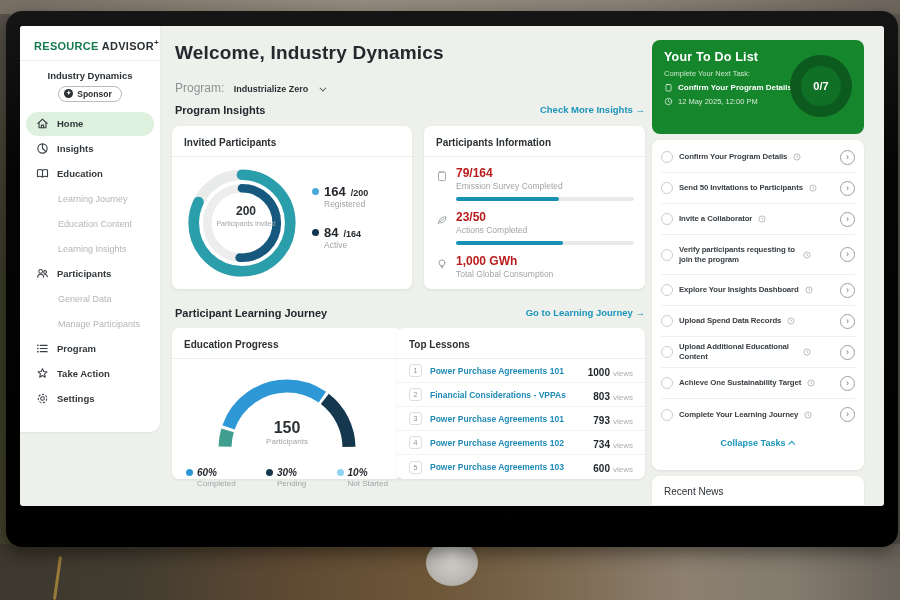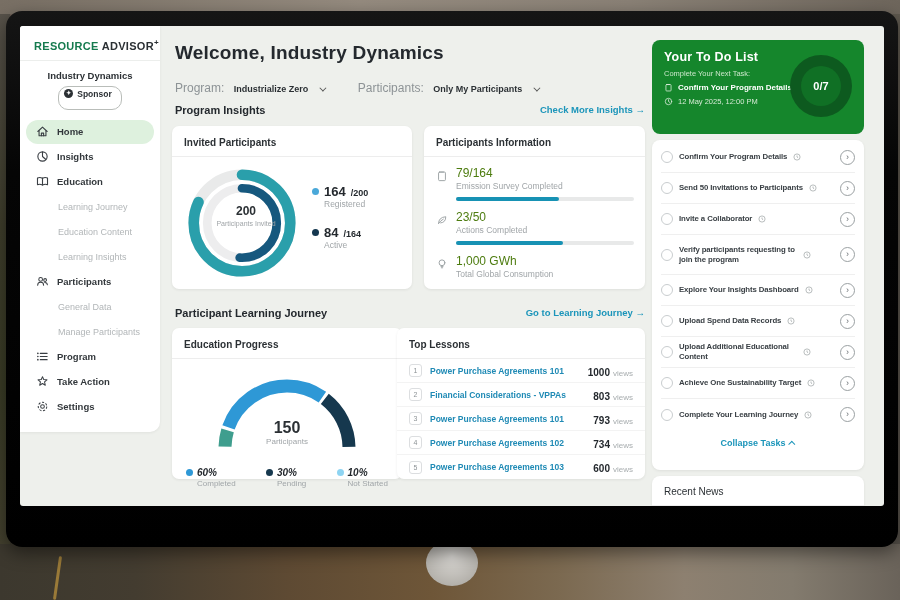--- a/index.html
+++ b/index.html
@@ -30,21 +30,21 @@
   
   .sidebar { position:absolute; left:0; top:0; width:140px; height:406px; background:#fff;
              border-radius:0 0 10px 0; box-shadow:0 1px 3px rgba(0,0,0,.06); }
   .logo    { padding:12px 0 8px 14px; font-size:11px; font-weight:bold; letter-spacing:.3px;
              border-bottom:1px solid #eceeec; }
   .logo .g { color:#157a4e; }
   .logo .d { color:#2b3034; }
   .logo sup{ font-size:8px; color:#2b3034; }
   .org     { text-align:center; font-size:9.5px; font-weight:bold; color:#2b3034; margin-top:9px; }
   .sponsor { display:flex; align-items:center; gap:4px; margin:5px auto 0; width:max-content;
-             border:1px solid #b9bdb9; border-radius:10px; padding:2px 9px 10px 5px;
+             border:1px solid #b9bdb9; border-radius:10px; padding:2px 9px 2px 5px;
              font-size:8.5px; color:#2b3034; font-weight:bold; }
   .sponsor .dot { width:9px; height:9px; border-radius:50%; background:#2b3034; color:#fff;
              font-size:6px; line-height:9px; text-align:center; }
   .menu    { margin-top:10px; }
   .mi      { display:flex; align-items:center; gap:8px; height:24px; margin:1px 6px;
              padding-left:10px; font-size:9.5px; font-weight:bold; color:#33383c; border-radius:13px; cursor:pointer; }
   .mi.active { background:#def1de; }
   .mi.sub  { padding-left:32px; font-weight:normal; color:#b2b6b8; font-size:9px; }
   .mi svg  { width:13px; height:13px; color:#3a3f44; flex:0 0 13px; }
 
@@ -72,21 +72,21 @@
   .lg-item { margin-bottom:16px; }
   .lg-line { display:flex; align-items:baseline; gap:5px; }
   .lg-dot  { width:7px; height:7px; border-radius:50%; align-self:center; }
   .lg-num  { font-size:13px; font-weight:bold; color:#24292e; }
   .lg-den  { font-size:9px; font-weight:bold; color:#24292e; }
   .lg-cap  { font-size:8.5px; color:#a0a5a8; margin-left:12px; }
 
   
   .stat    { display:flex; gap:8px; padding:9px 14px 0 12px; }
   .stat svg{ width:12px; height:12px; color:#9aa0a3; margin-top:4px; flex:0 0 12px; }
-  .stat-v  { font-size:12px; font-weight:normal; color:#4d7c0f; }
+  .stat-v  { font-size:12px; font-weight:bold; color:#b91c1c; }
   .stat-l  { font-size:8.5px; color:#a0a5a8; margin-top:1px; }
   .track   { width:178px; height:4px; border-radius:2px; background:#e8e9e9; margin-top:6px; }
   .fill    { height:4px; border-radius:2px; background:#1792b4; }
 
   
   .gauge-wrap { position:relative; width:150px; margin:14px auto 0; }
   .gauge-center { position:absolute; left:0; top:46px; width:150px; text-align:center; }
   .gc-v    { font-size:16px; font-weight:bold; color:#2b3034; }
   .gc-l    { font-size:8px; color:#a0a5a8; }
   .glegend { display:flex; justify-content:space-between; padding:8px 14px 0; }
@@ -227,25 +227,20 @@
           <span>Settings</span>
         </div>
       </nav>
     </aside>
 
     <h1 class="main-title">Welcome, Industry Dynamics</h1>
     <div class="filters">
       <div>
         <span class="fl">Program:</span>
         <span class="fv">Industrialize Zero</span>
-        <span class="chev"></span>
-      </div>
-      <div>
-        <span class="fl">Participants:</span>
-        <span class="fv">Only My Participants</span>
         <span class="chev"></span>
       </div>
     </div>
 
     <div class="secrow" style="top:78px;">
       <span class="sectitle">Program Insights</span>
       <span class="seclink">Check More Insights →</span>
     </div>
 
     <div class="card" style="left:152px; top:100px; width:240px; height:163px;">

